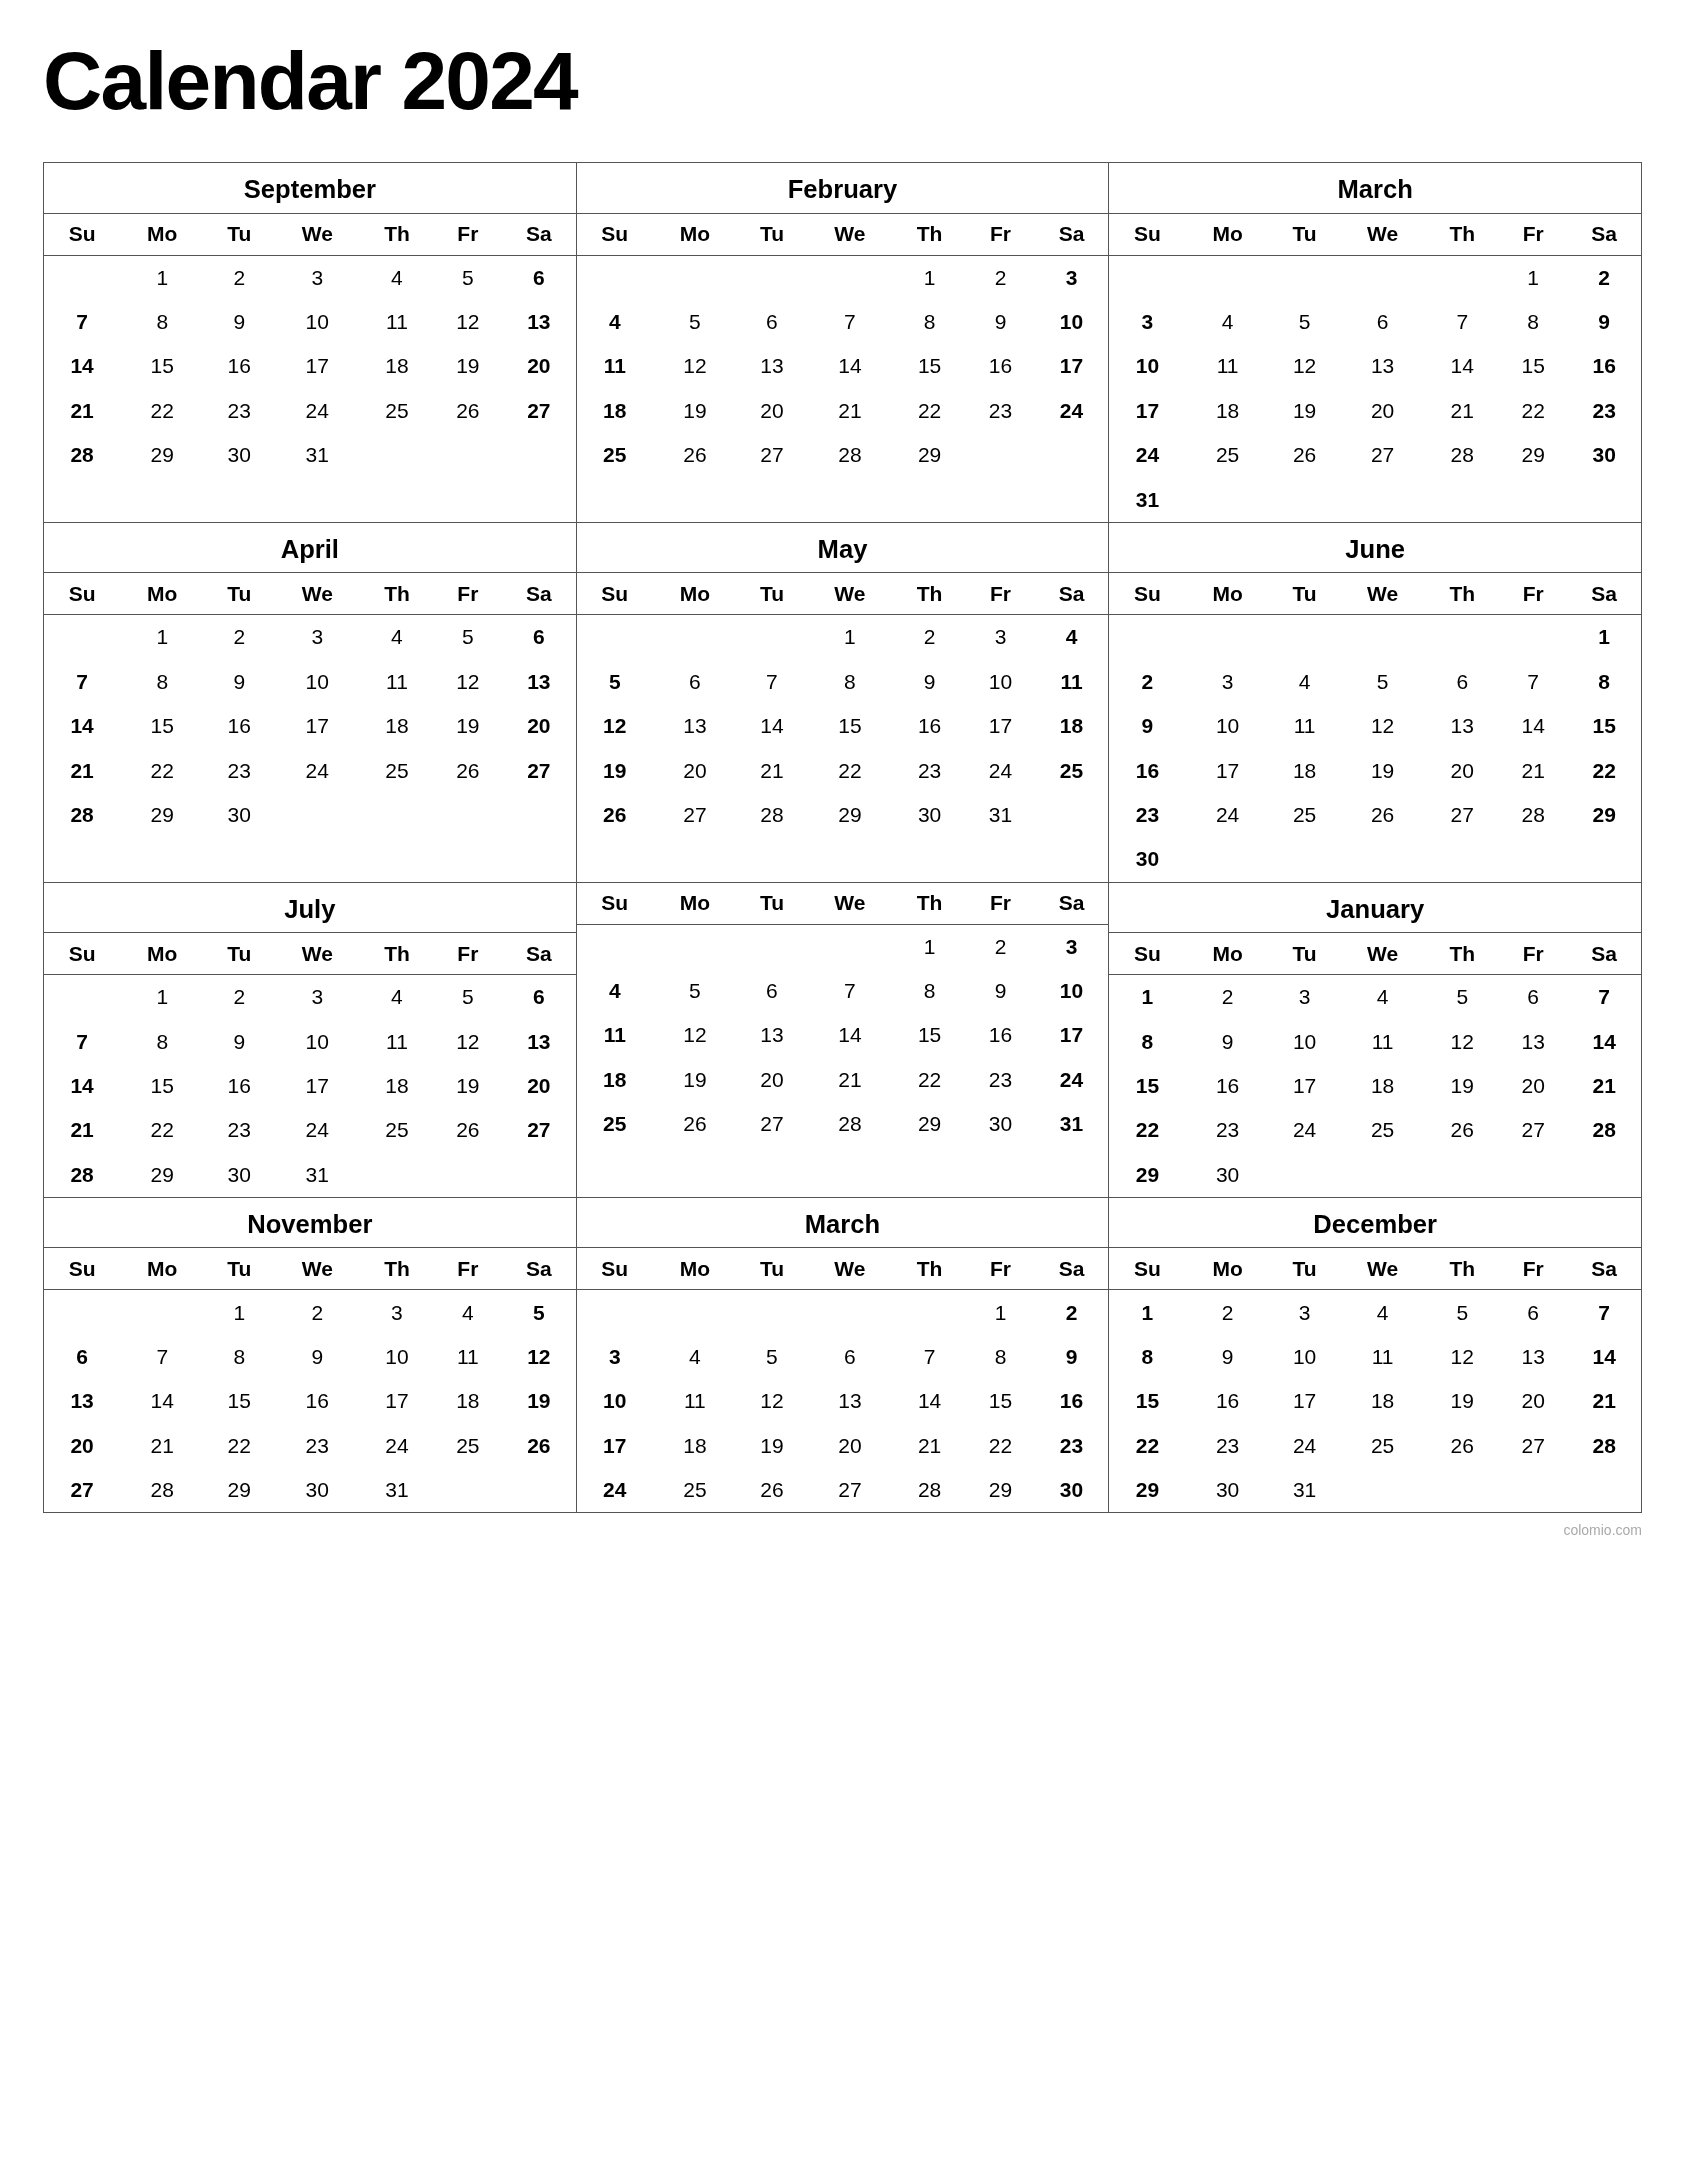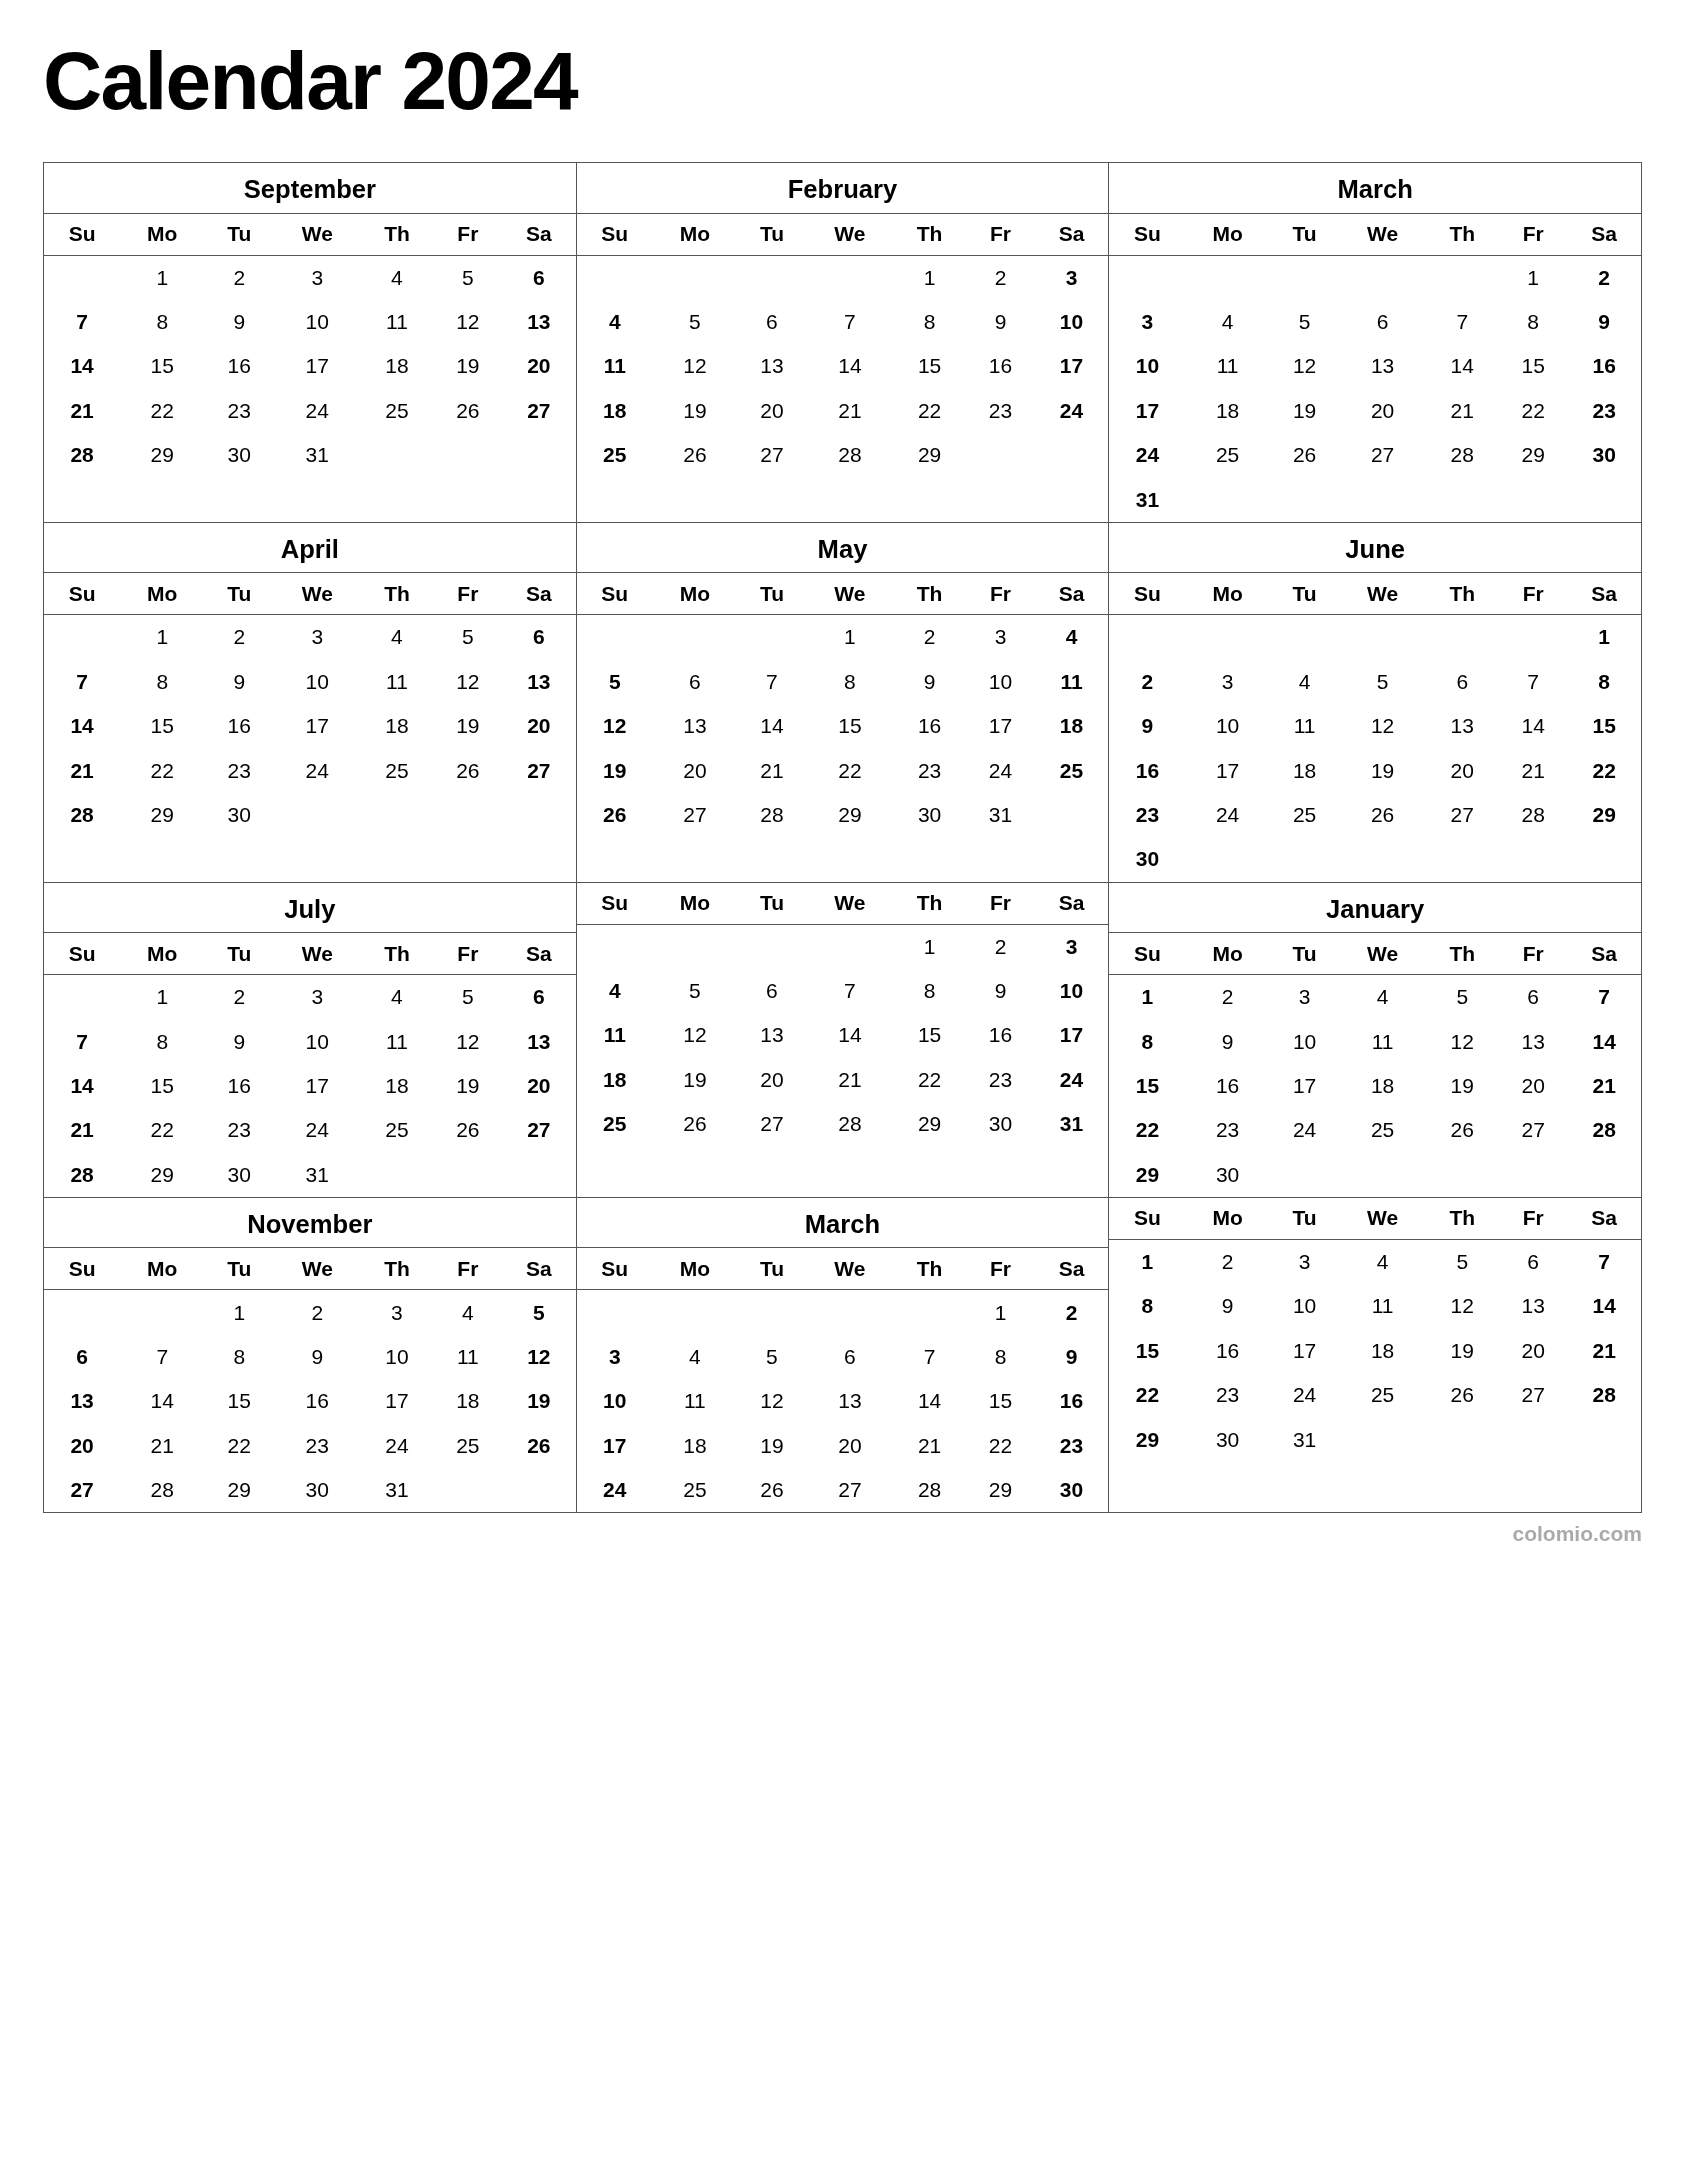--- a/index.html
+++ b/index.html
@@ -56,24 +56,23 @@
       border: none;
     }
     .cal-table tr td:last-child {
       font-weight: bold;
     }
     .cal-table tr td:first-child {
       font-weight: bold;
     }
     .watermark {
       text-align: right;
-      font-size: 21px;
+      font-size: 14px;
       color: #aaa;
       margin-top: 8.5px;
-      font-weight: bold;
     }
   </style>
 </head>
 <body>
 
 <h1>Calendar 2024</h1>
 
 <div class="calendar-grid">
 <div class="month-block">
       <div class="month-title">September</div>
@@ -779,20 +778,21 @@
             <td>26</td>
             <td>27</td>
             <td>28</td>
             <td>29</td>
             <td style="font-weight: bold;">30</td>
           </tr>
         </tbody>
       </table>
     </div>
     <div class="month-block">
+      <div class="month-title">December</div>
       <table class="cal-table">
         <thead>
           <tr>
             <th>Su</th>
             <th>Mo</th>
             <th>Tu</th>
             <th>We</th>
             <th>Th</th>
             <th>Fr</th>
             <th>Sa</th>

